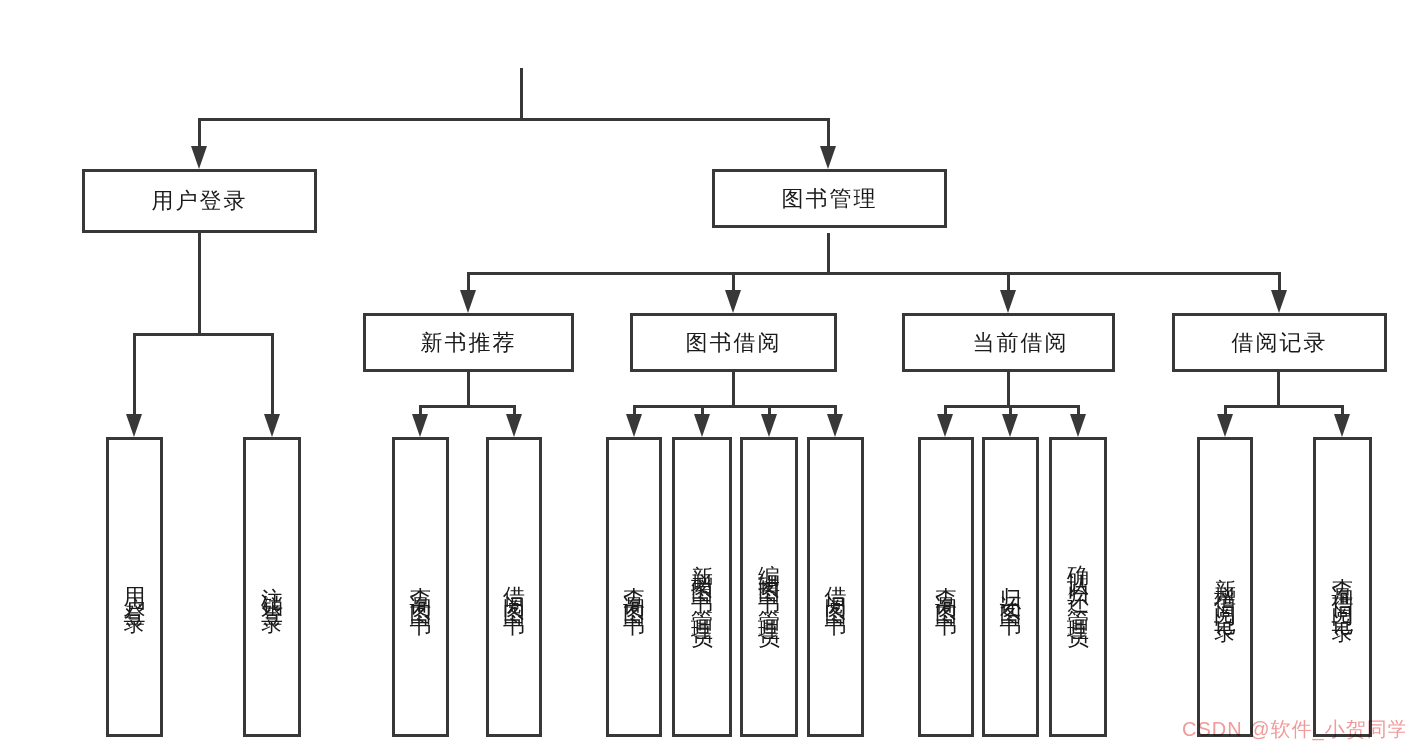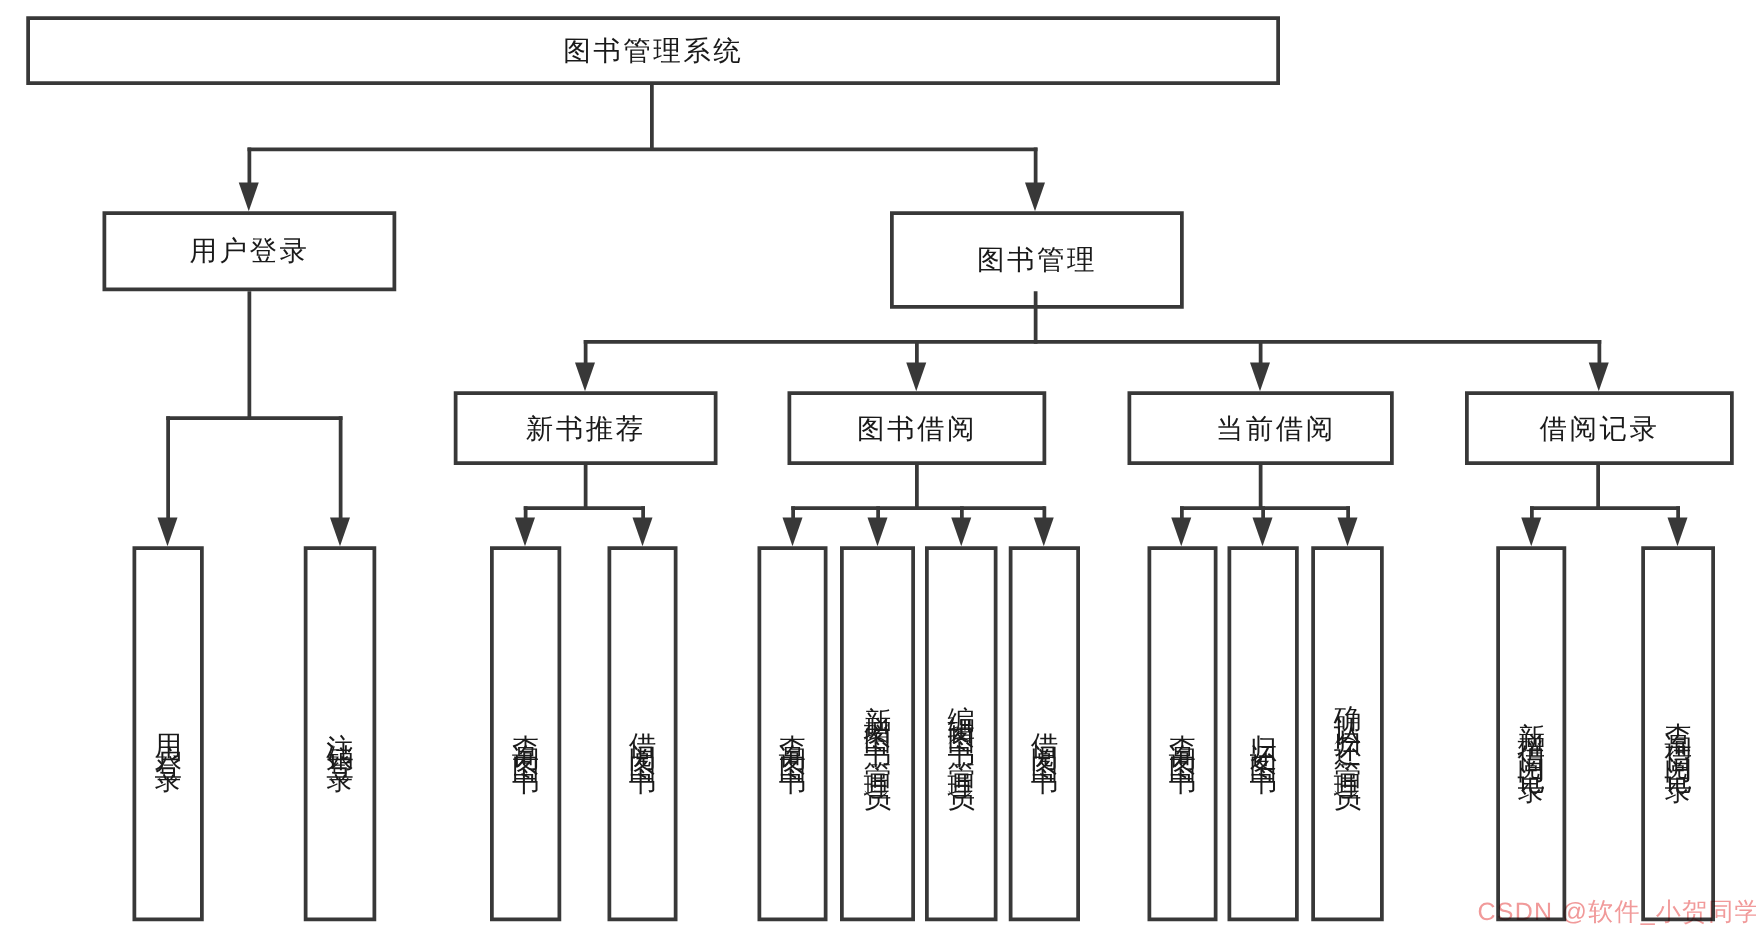--- a/index.html
+++ b/index.html
@@ -30,31 +30,30 @@
   .watermark{
     position:absolute;left:1182px;top:716px;font-size:20px;letter-spacing:1px;
     mix-blend-mode:multiply;z-index:5;white-space:nowrap;
   }
 </style>
 </head>
 <body>
 
 <div class="canvas">
 
-  <div class="node" style="left:21px;top:13px;width:1003px;height:55px;">图书管理系统</div>
 
   <div class="v" style="left:520px;top:68px;height:51px;"></div>
   <div class="h" style="left:198px;top:118px;width:632px;"></div>
   <div class="v" style="left:198px;top:118px;height:32px;"></div>
   <div class="arr" style="left:191px;top:146px;"></div>
   <div class="v" style="left:827px;top:118px;height:32px;"></div>
   <div class="arr" style="left:820px;top:146px;"></div>
 
   <div class="node" style="left:82px;top:169px;width:235px;height:64px;">用户登录</div>
-  <div class="node" style="left:712px;top:169px;width:235px;height:78px;">图书管理</div>
+  <div class="node" style="left:712px;top:169px;width:235px;height:59px;">图书管理</div>
 
   <div class="v" style="left:198px;top:233px;height:103px;"></div>
   <div class="h" style="left:133px;top:333px;width:141px;"></div>
   <div class="v" style="left:133px;top:333px;height:83px;"></div>
   <div class="arr" style="left:126px;top:414px;"></div>
   <div class="v" style="left:271px;top:333px;height:83px;"></div>
   <div class="arr" style="left:264px;top:414px;"></div>
 
   <div class="v" style="left:827px;top:233px;height:42px;"></div>
   <div class="h" style="left:467px;top:272px;width:814px;"></div>

